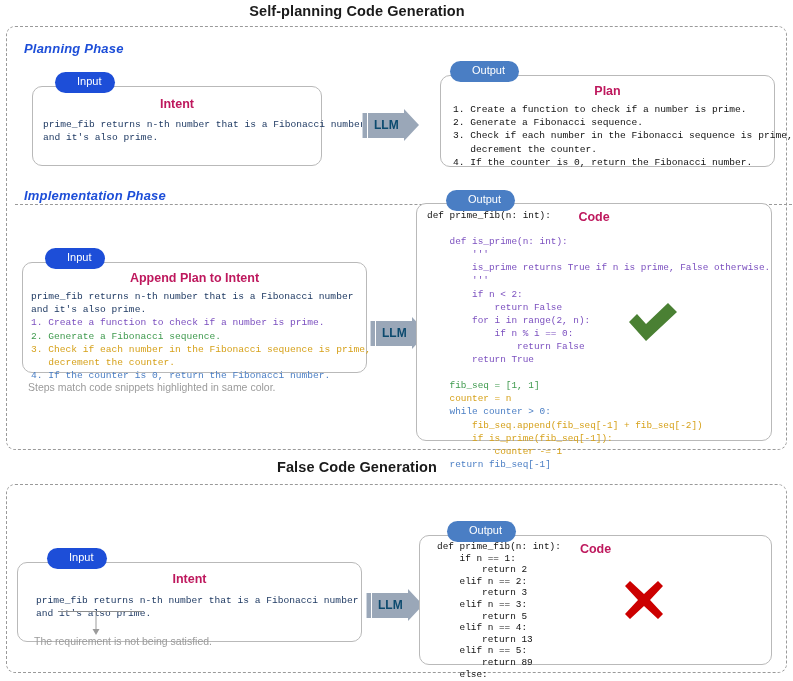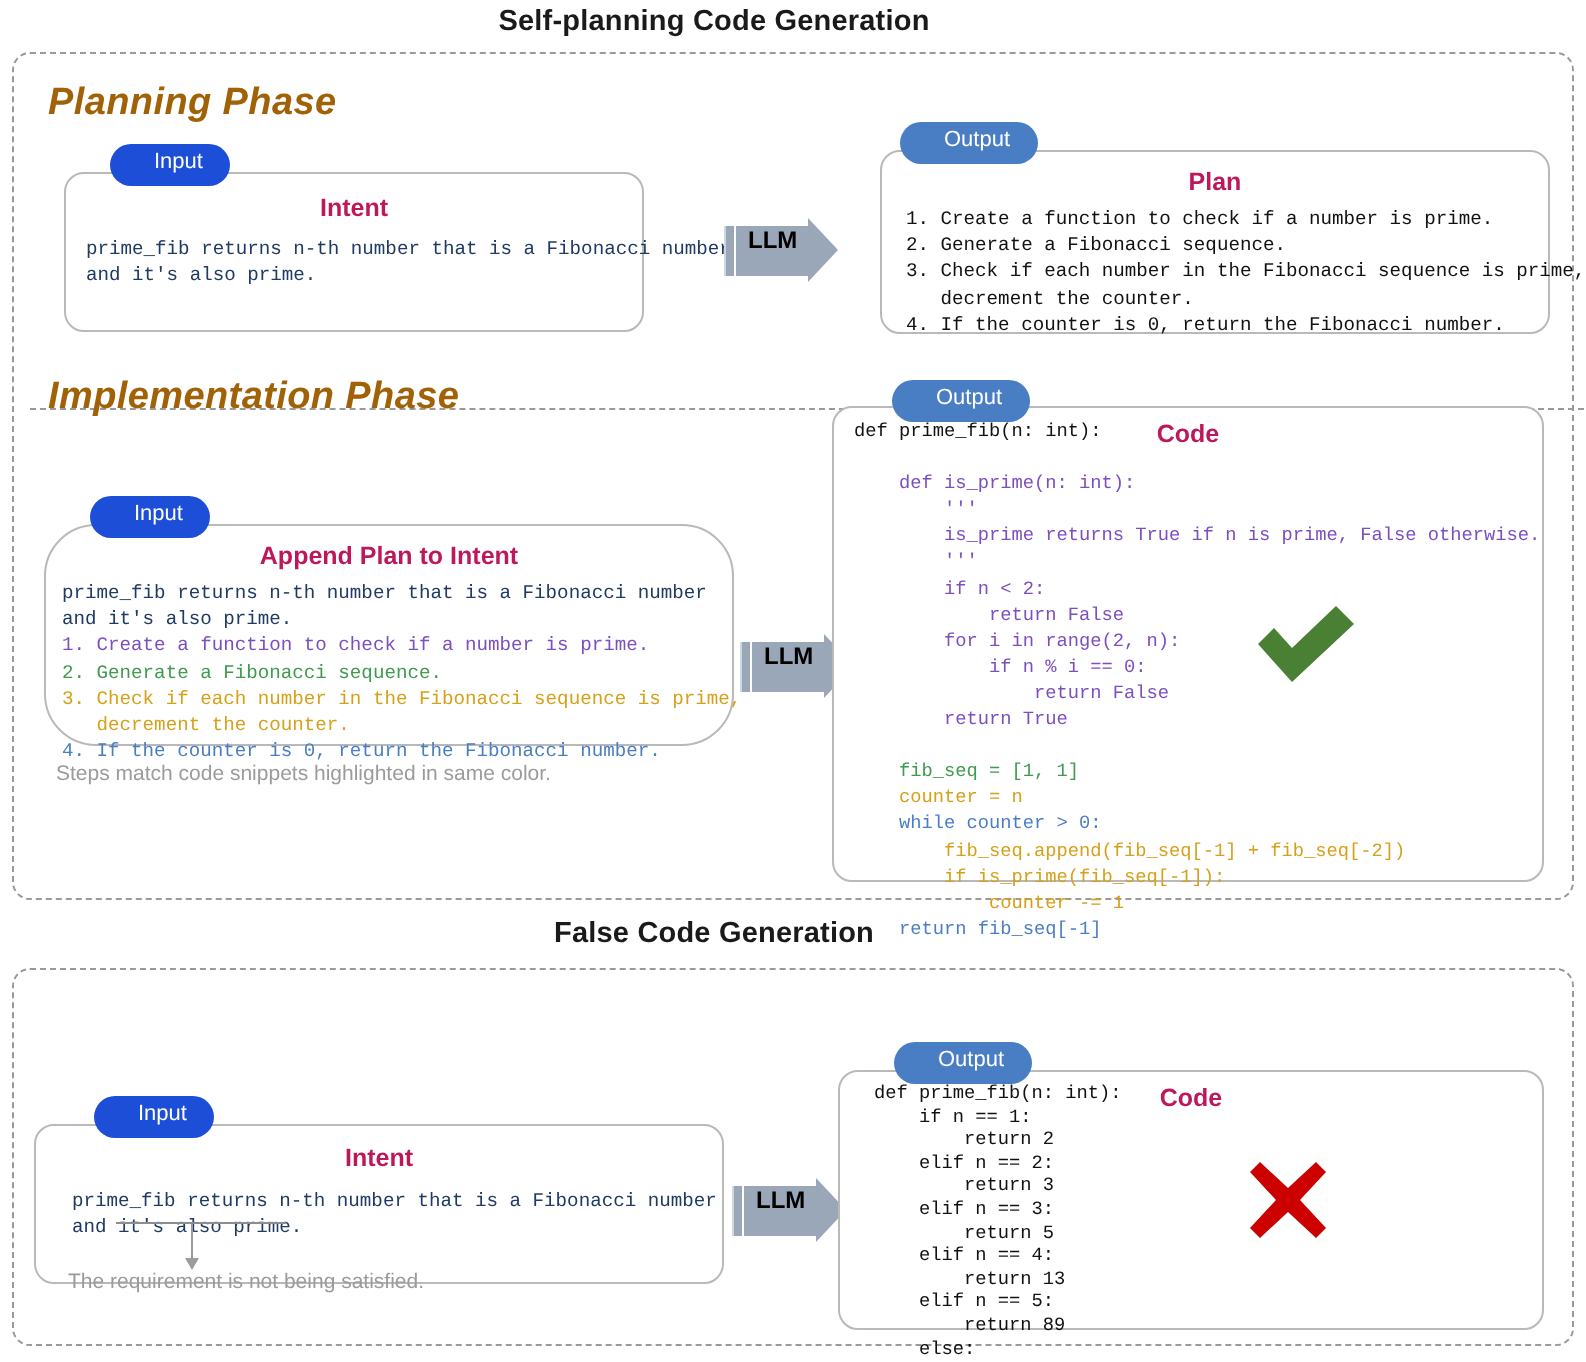--- a/index.html
+++ b/index.html
@@ -28,22 +28,22 @@
   #panel-direct{left:6px;top:484px;width:781px;height:189px;}
 
   
   .panel-divider{
     position:absolute;left:8px;top:177px;width:777px;height:0;
     border-top:1.5px dashed #9a9a9a;
   }
 
   
   .phase-label{
-    position:absolute;font-size:19px;font-weight:bold;font-style:italic;
-    color:#a16207;letter-spacing:.2px;
+    position:absolute;font-size:13px;font-weight:bold;font-style:italic;
+    color:#1d4ed8;letter-spacing:.2px;
   }
   #phase-planning{left:24px;top:41px;}
   #phase-impl{left:24px;top:188px;}
 
   
   .card{
     position:absolute;box-sizing:border-box;
     border:1px solid #b9b9b9;border-radius:10px;background:#fff;
   }
 
@@ -85,23 +85,23 @@
   
   .llm{
     position:absolute;display:flex;align-items:center;
   }
   .llm-bar{
     width:4px;height:25px;background:#9aa7b8;margin-right:1px;
     border-left:1px solid #cfd6df;
   }
   .llm-body{
     position:relative;height:25px;background:#9aa7b8;
-    display:flex;align-items:flex-start;justify-content:center;
+    display:flex;align-items:center;justify-content:center;
     padding:0 5px 0 6px;
-    font-size:12px;font-weight:bold;color:#000000;
+    font-size:12px;font-weight:bold;color:#0c4a6e;
   }
   .llm-head{
     width:0;height:0;
     border-top:16px solid transparent;
     border-bottom:16px solid transparent;
     border-left:15px solid #9aa7b8;
   }
 
   
   .mark{position:absolute;}
@@ -146,21 +146,21 @@
 </div>
 
 <div class="card" style="left:440px;top:75px;width:335px;height:92px;">
   <div class="card-caption" style="top:8px;">Plan</div>
   <div class="mono plan-text" id="plan-lines" style="position:absolute;left:12px;top:27px;font-size:9.6px;line-height:13.2px;white-space:pre;"><div class="c-black">1. Create a function to check if a number is prime.</div><div class="c-black">2. Generate a Fibonacci sequence.</div><div class="c-black">3. Check if each number in the Fibonacci sequence is prime,</div><div class="c-black">   decrement the counter.</div><div class="c-black">4. If the counter is 0, return the Fibonacci number.</div></div>
 </div>
 <div class="badge badge-output" style="left:450px;top:61px;">Output</div>
 
 <div class="phase-label" id="phase-impl">Implementation Phase</div>
 
-<div class="card" style="left:22px;top:262px;width:345px;height:111px;border-radius:26px;">
+<div class="card" style="left:22px;top:262px;width:345px;height:111px;">
   <div class="card-caption" style="top:8px;">Append Plan to Intent</div>
   <div class="mono" id="impl-input-lines" style="position:absolute;left:8px;top:27px;font-size:9.6px;line-height:13.2px;white-space:pre;"><div class="c-navy">prime_fib returns n-th number that is a Fibonacci number</div><div class="c-navy">and it's also prime.</div><div class="c-purple">1. Create a function to check if a number is prime.</div><div class="c-green">2. Generate a Fibonacci sequence.</div><div class="c-gold">3. Check if each number in the Fibonacci sequence is prime,</div><div class="c-gold">   decrement the counter.</div><div class="c-blue">4. If the counter is 0, return the Fibonacci number.</div></div>
 </div>
 <div class="badge badge-input" style="left:45px;top:248px;">Input</div>
 
 <div class="note" style="left:28px;top:381px;">Steps match code snippets highlighted in same color.</div>
 
 <div class="llm" style="left:370px;top:317px;">
   <div class="llm-bar"></div>
   <div class="llm-body">

